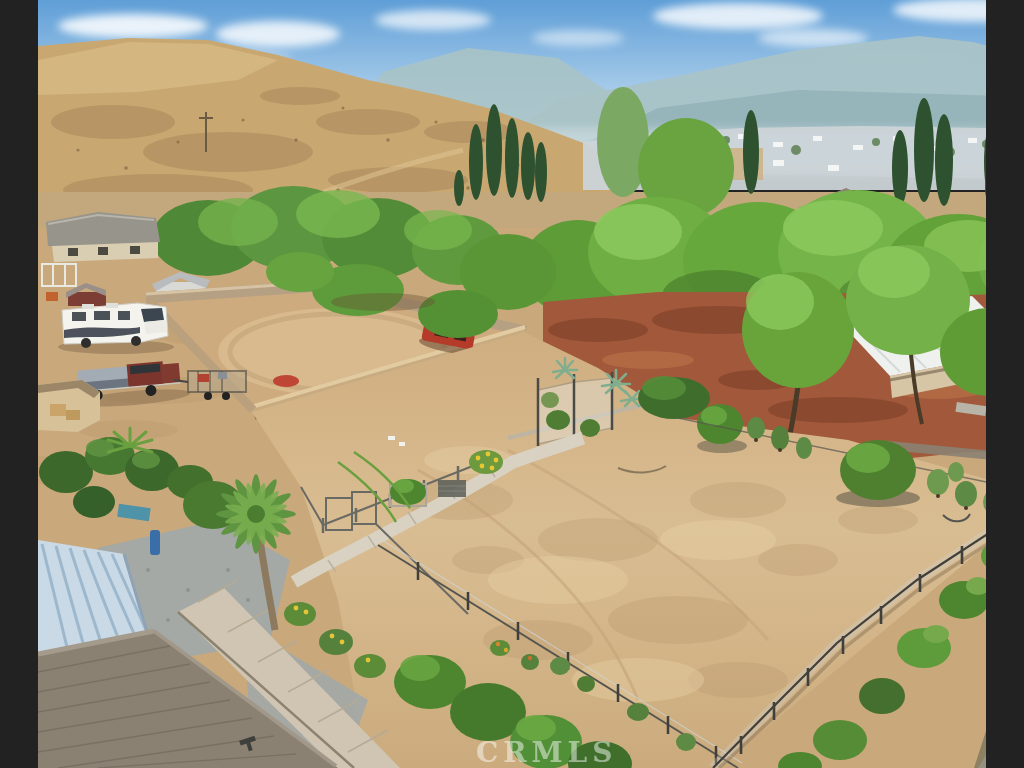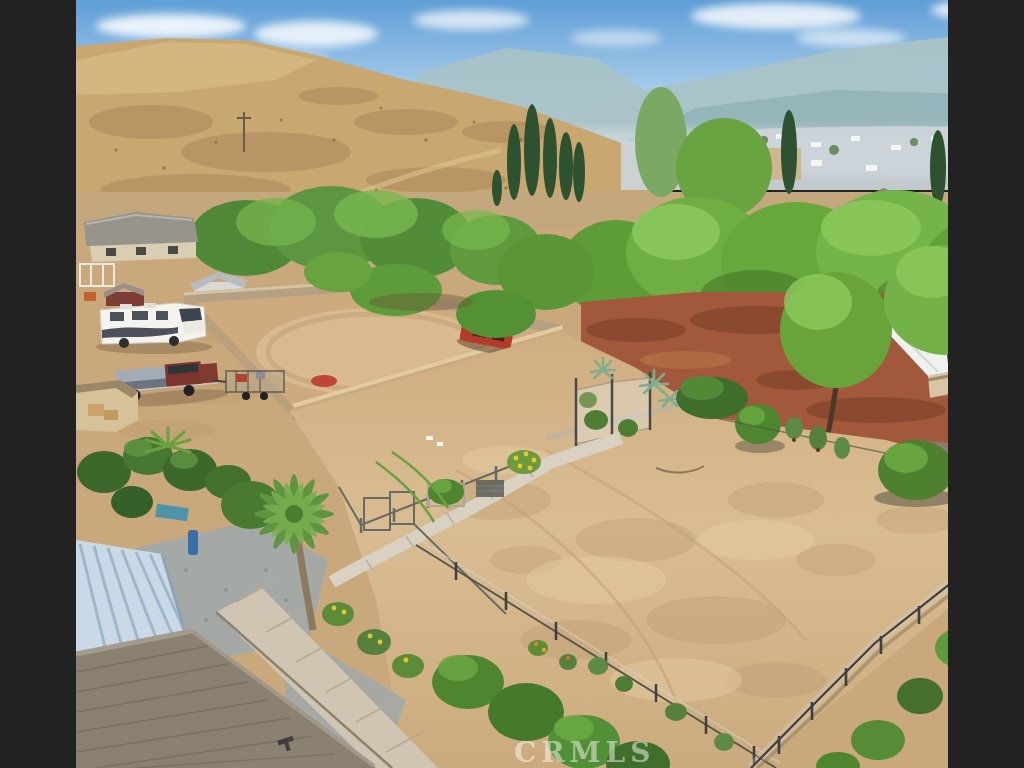--- a/index.html
+++ b/index.html
@@ -1,16 +1,16 @@
 <!DOCTYPE html>
 <html><head>
 <meta charset="utf-8">
 <style>
   html,body{margin:0;padding:0;background:#222;}
-  .stage{width:872px;height:768px;position:relative;overflow:hidden;margin:0 auto;}
+  .stage{width:948px;height:768px;position:relative;overflow:hidden;margin:0 auto;}
   svg{display:block;}
   .wm{font-family:"DejaVu Serif","Liberation Serif",serif;font-size:28px;letter-spacing:5px;font-weight:bold;}
 </style>
 </head>
 <body>
 
 <div class="stage">
 <svg width="1024" height="768" viewBox="0 0 1024 768" xmlns="http://www.w3.org/2000/svg">
   <defs>
     <linearGradient id="skyG" x1="0" y1="0" x2="0" y2="1">

